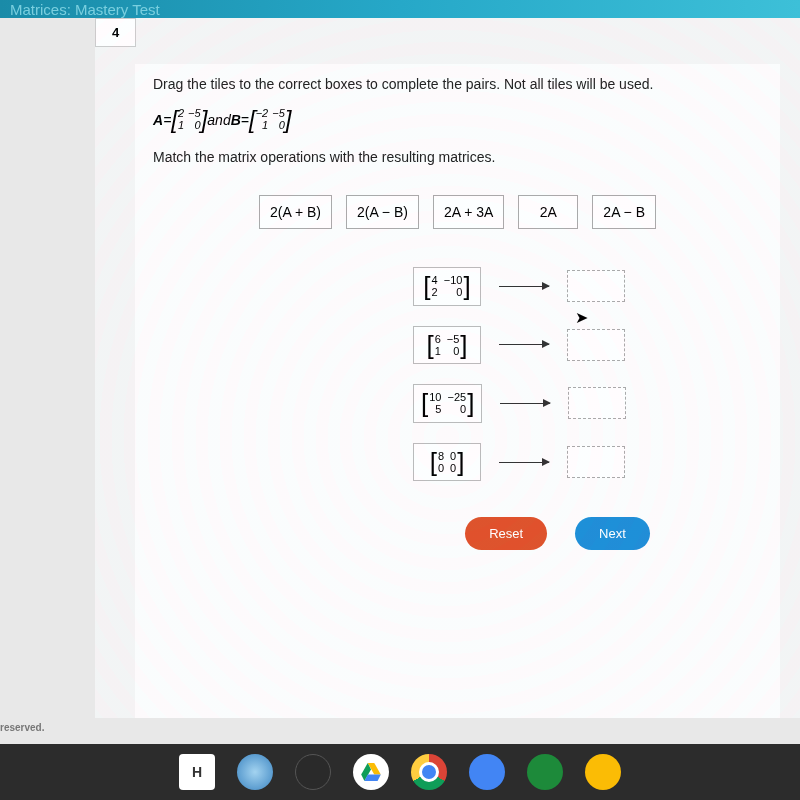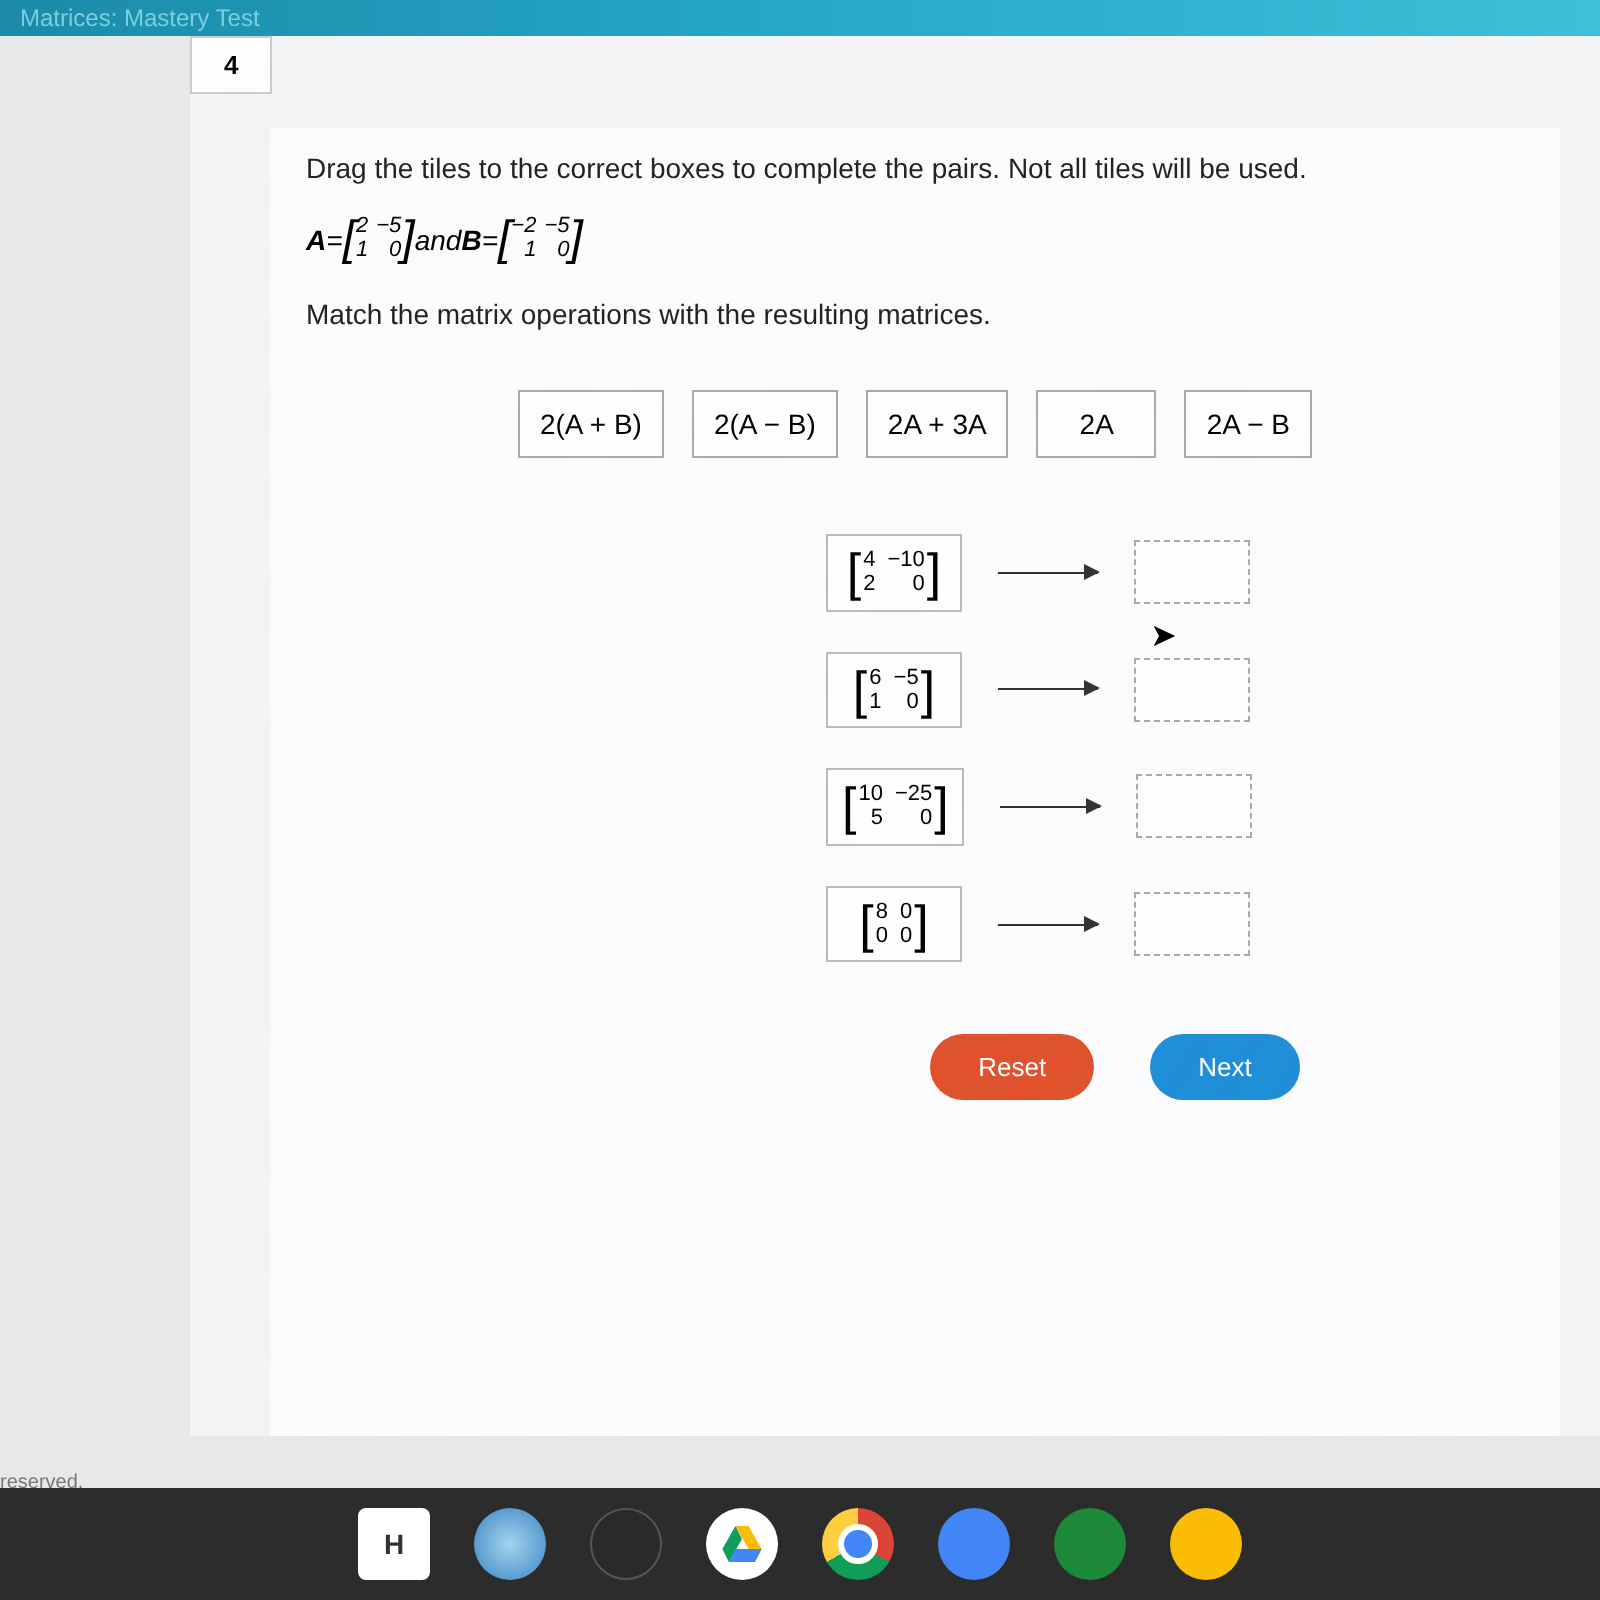--- a/index.html
+++ b/index.html
@@ -11,21 +11,21 @@
       overflow: hidden;
       position: relative;
     }
     .top-bar {
       height: 18px;
       background: linear-gradient(to right, #1a8ba8, #26a8c8, #3dc0d8);
       display: flex;
       align-items: center;
       padding: 0 10px;
       color: #7acfdf;
-      font-size: 12px;
+      font-size: 15px;
       overflow: hidden;
     }
     .page-area {
       background: #f5f5f5;
       margin-left: 95px;
       margin-right: 0;
       height: 700px;
       position: relative;
     }
     .tab {
@@ -128,22 +128,23 @@
     .cursor-ptr {
       position: absolute;
       top: 290px;
       left: 480px;
       font-size: 16px;
       color: #000;
     }
     .footer-text {
       font-size: 10px;
       color: #777;
-      margin-top: 18px;
+      margin-top: 4px;
       margin-left: 0;
+      font-weight: bold;
     }
     .taskbar {
       position: absolute;
       bottom: 0;
       left: 0;
       right: 0;
       height: 56px;
       background: #2c2c2c;
       display: flex;
       align-items: center;

